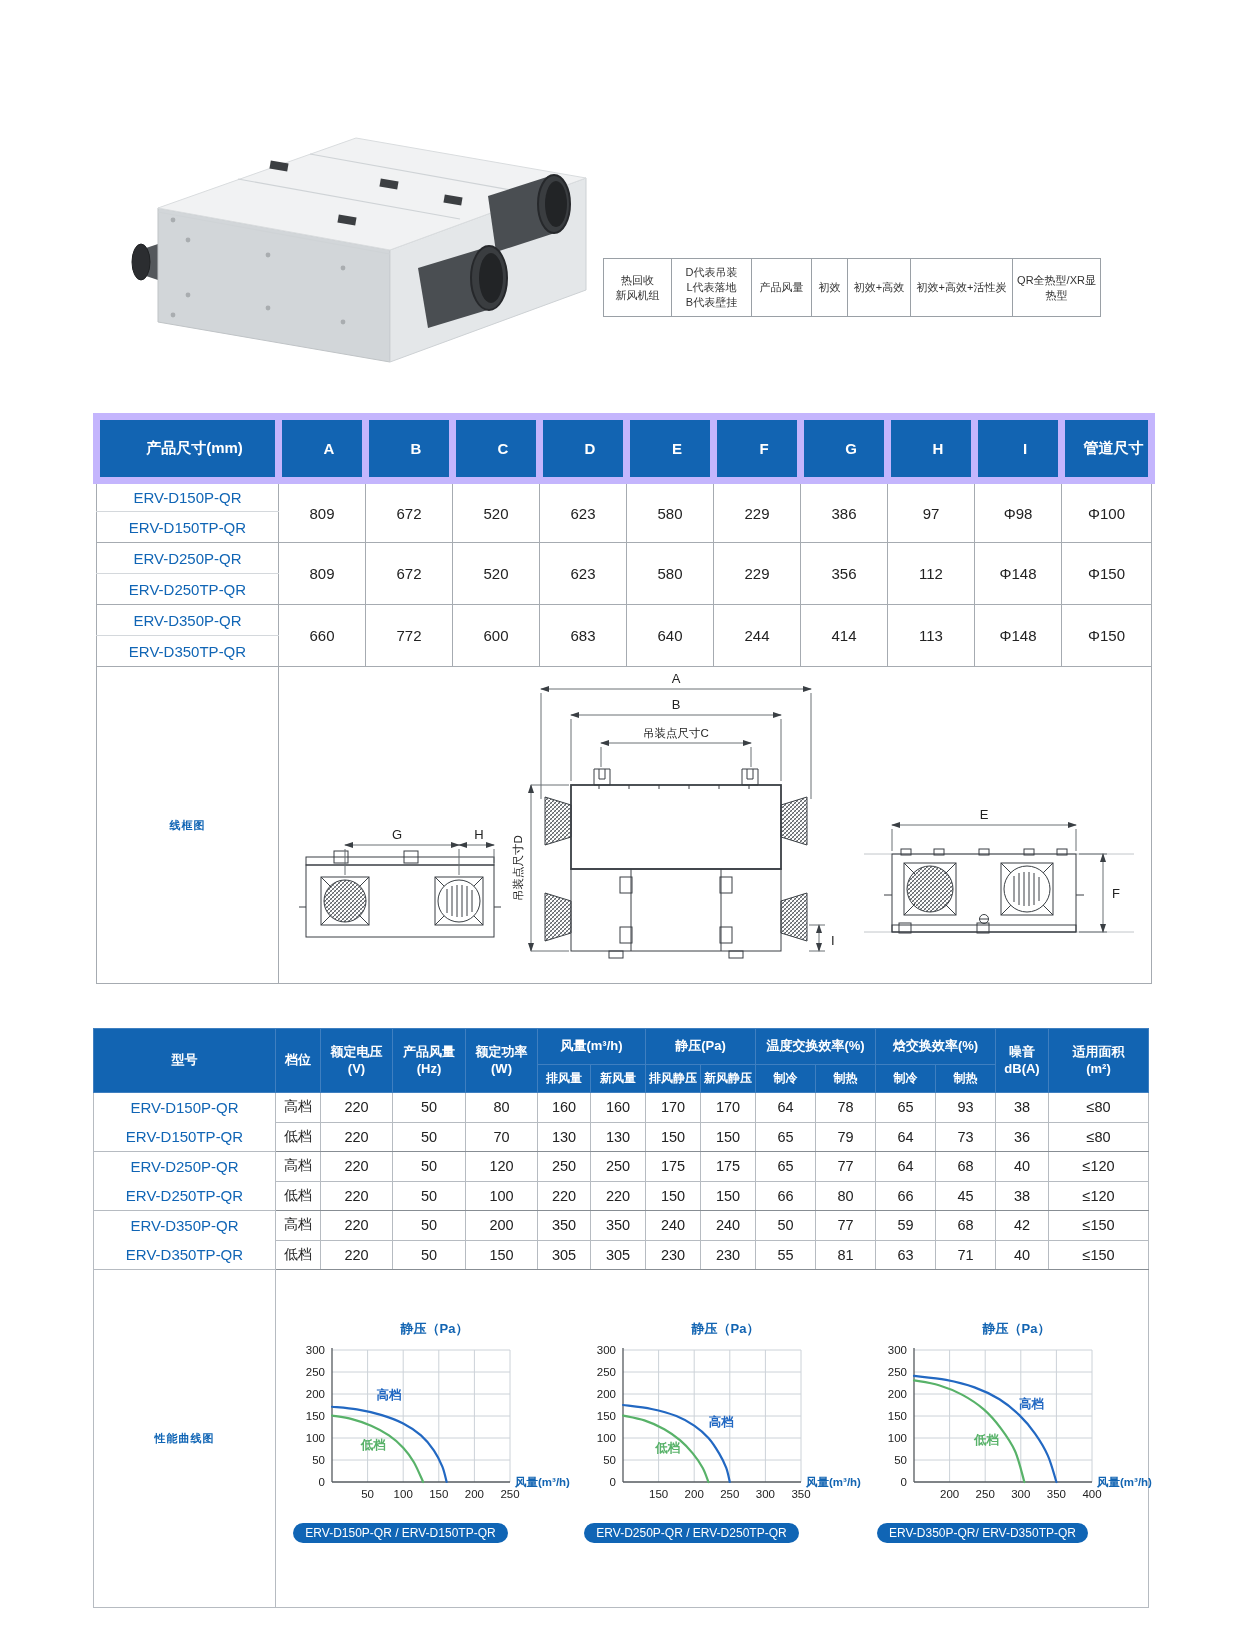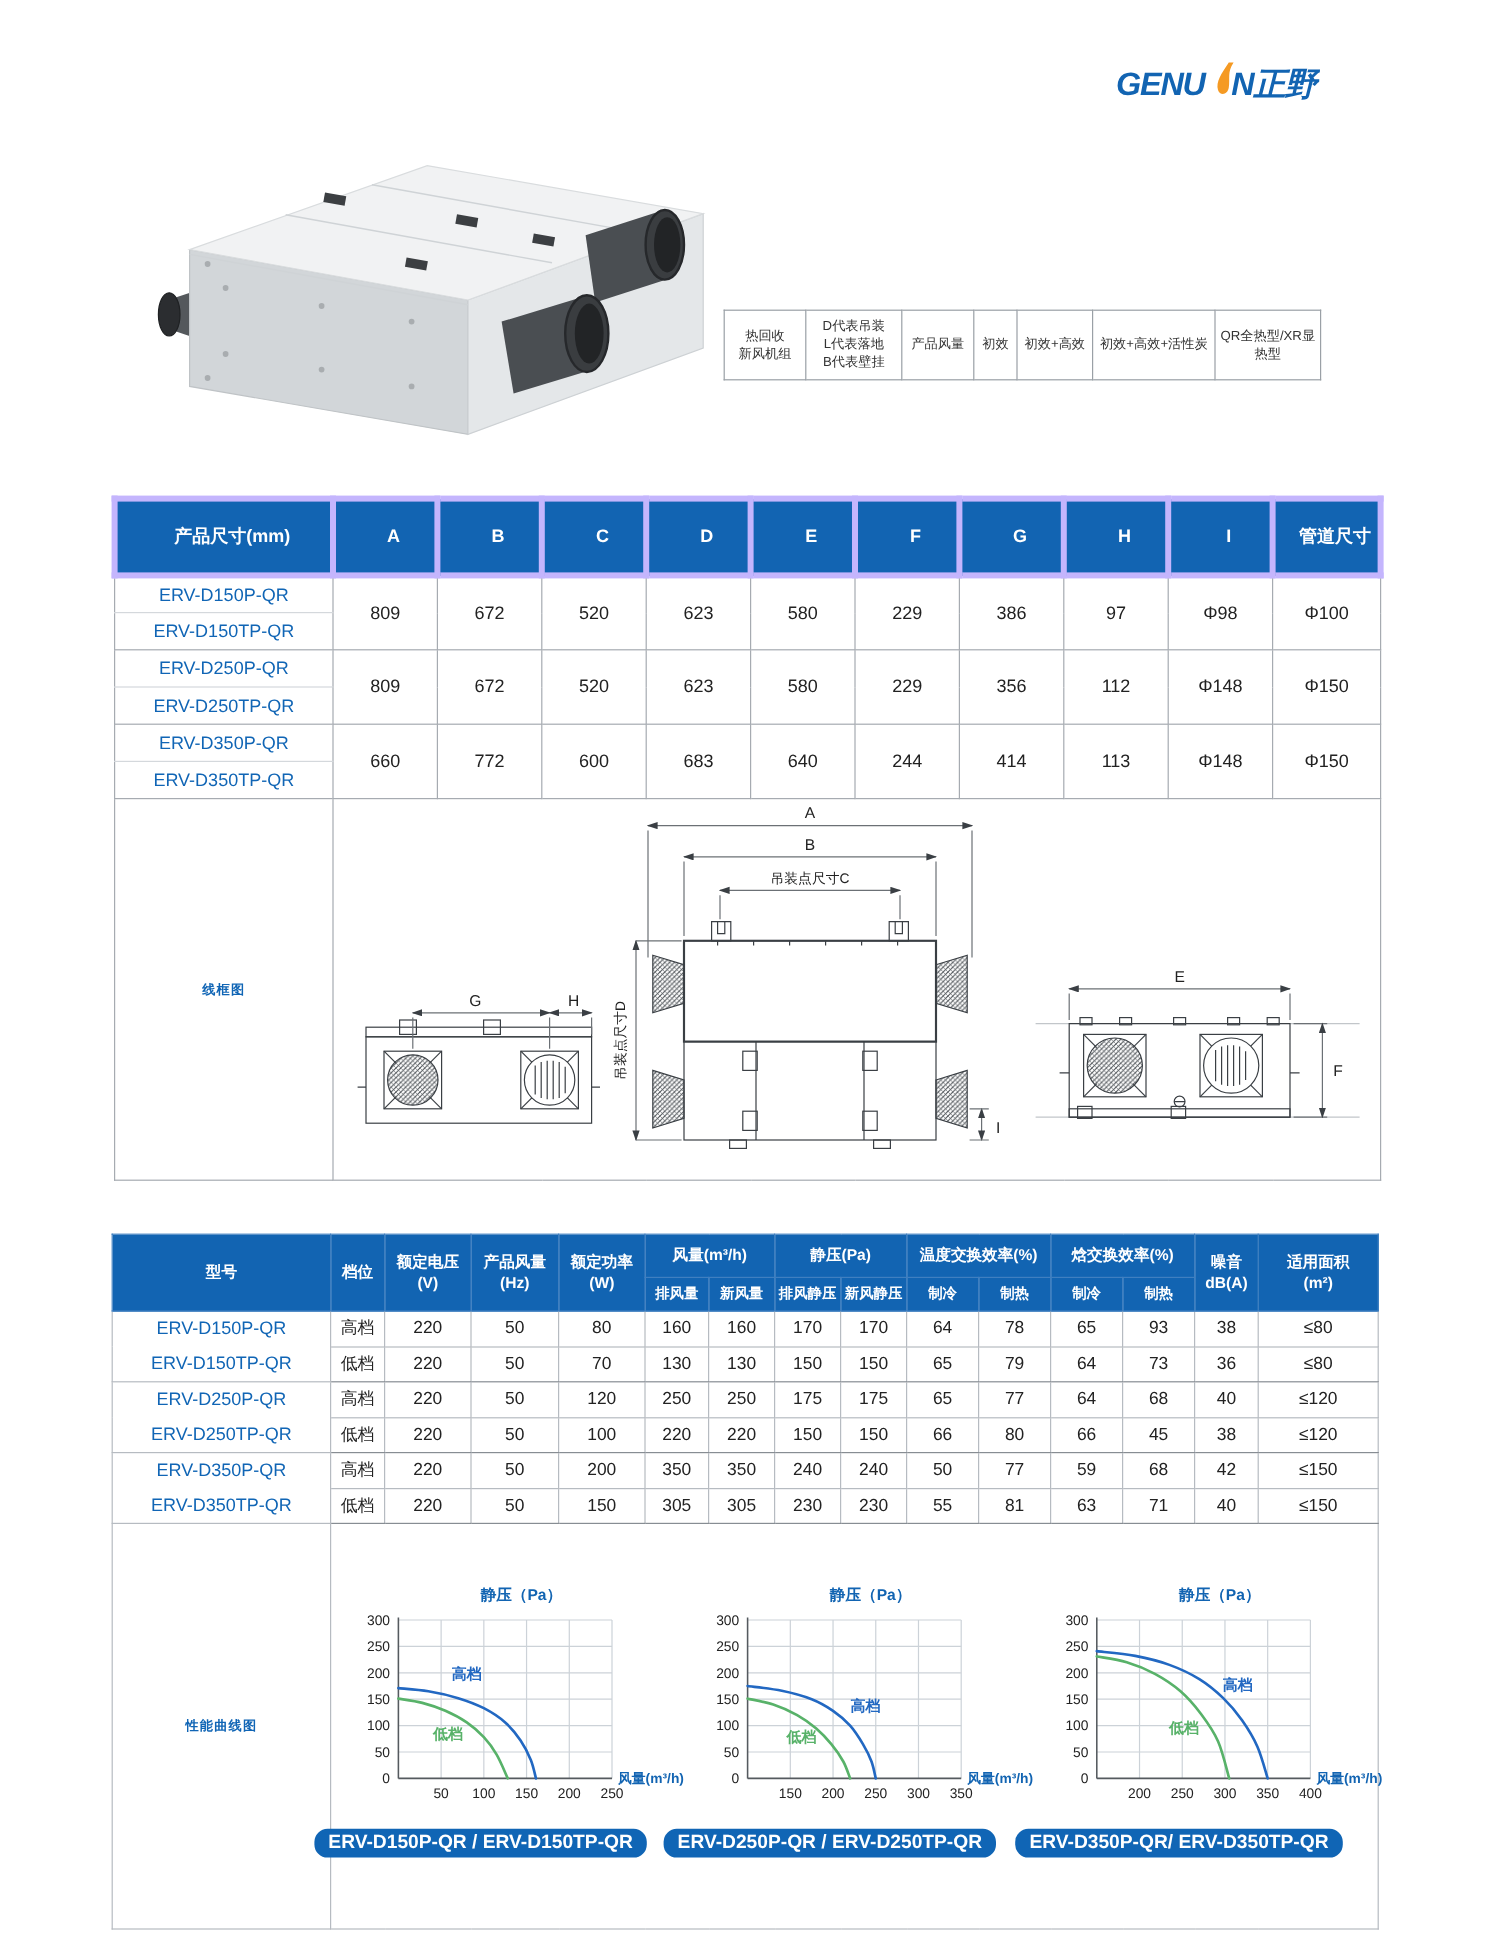--- a/index.html
+++ b/index.html
@@ -23,21 +23,21 @@
   
   table{border-collapse:collapse;table-layout:fixed;}
   .naming{position:absolute;left:603px;top:258px;width:497px;border:1px solid #9aa0a6;}
   .naming th,.naming td{border:1px solid #9aa0a6;text-align:center;vertical-align:middle;}
   .naming .title{background:var(--primary-blue);color:#fff;font-size:15px;font-weight:bold;height:31px;letter-spacing:.5px;}
   .naming .code th{color:var(--model-blue);font-size:14px;font-weight:bold;height:29px;background:#fff;}
   .naming .mean td{font-size:11px;color:#333;height:58px;white-space:pre-line;line-height:1.35;padding:2px 1px;}
 
   
   .dims{position:absolute;left:93px;top:413px;width:1055px;border:1px solid #8f959b;}
-  .dims th{background:var(--primary-blue);color:#fff;font-size:15px;font-weight:bold;height:64px;border:5px solid #c4b5fd;padding-left:14px;}
+  .dims th{background:var(--primary-blue);color:#fff;font-size:15px;font-weight:bold;height:64px;border:7px solid #c4b5fd;padding-left:14px;}
   .dims th.first{font-size:15px;}
   .dims td{border:1px solid #a6abb1;text-align:center;font-size:15px;color:#222;}
   .dims td.model{color:var(--model-blue);height:31px;font-size:15px;}
   .dims tr.pair-top td.model{border-bottom:1px solid #d4d8dc;}
   .dims td.side-label,.spec td.side-label{color:var(--model-blue);font-size:11px;font-weight:bold;letter-spacing:1px;}
   .dims td.draw-cell{padding:0;height:313px;background:#fff;}
 
   
   .spec{position:absolute;left:93px;top:1028px;width:1055px;border:1px solid #8f959b;}
   .spec th{background:var(--primary-blue);color:#fff;font-weight:bold;border:1px solid #3f7fc0;white-space:pre-line;line-height:1.25;}
@@ -49,38 +49,29 @@
   .spec td.model2 div{color:var(--model-blue);font-size:15px;line-height:29px;}
   .spec tr.s-bottom td{border-bottom:1px solid #878d93;}
   .spec td.gear{font-size:14px;}
   .spec td.charts-cell{padding:0;height:338px;vertical-align:top;}
 
   
   .charts-row{display:flex;justify-content:flex-start;padding:50px 0 0 4px;}
   .chart{width:291px;position:relative;}
   .ylab{color:var(--primary-blue);font-weight:bold;font-size:13px;margin:0 0 2px 18px;}
   .caption-row{display:flex;justify-content:center;margin-top:4px;padding-right:50px;}
-  .caption-pill{background:var(--model-blue);color:#fff;font-size:16px;font-weight:bold;border-radius:11px;padding:3px 12px;white-space:nowrap;}
+  .caption-pill{background:var(--model-blue);color:#fff;font-size:12px;font-weight:normal;border-radius:11px;padding:3px 12px;white-space:nowrap;}
 
   svg text{font-family:"Liberation Sans","DejaVu Sans",sans-serif;}
 </style>
 </head>
 <body>
 
 <div class="page">
 
-  <div class="logo">
-    <svg width="200" height="42" viewBox="0 0 200 42">
-      <g font-style="italic" font-weight="bold">
-        <text x="2" y="31" font-size="27" fill="#1264b2" letter-spacing="-1">GENU</text>
-        <text x="98" y="31" font-size="27" fill="#1264b2" letter-spacing="-1">N正野</text>
-      </g>
-      <path d="M96 4 C90 13 85 20 87 27 C88.5 32 95 31.5 96 25 C97.2 17.5 94.5 12 100 4 Z" fill="#f59a23"></path>
-    </svg>
-  </div>
 
   <div class="hero">
     <svg width="520" height="285" viewBox="0 0 520 285">
 
       <g>
         <polygon points="52,150 76,142 76,182 52,174" fill="#54585c"></polygon>
         <ellipse cx="53" cy="162" rx="9" ry="18" fill="#2b2d30" stroke="#1f2123" stroke-width="1"></ellipse>
       </g>
 
       <polygon points="70,108 302,150 302,262 70,222" fill="#d2d6d9" stroke="#bfc3c6" stroke-width="1"></polygon>

